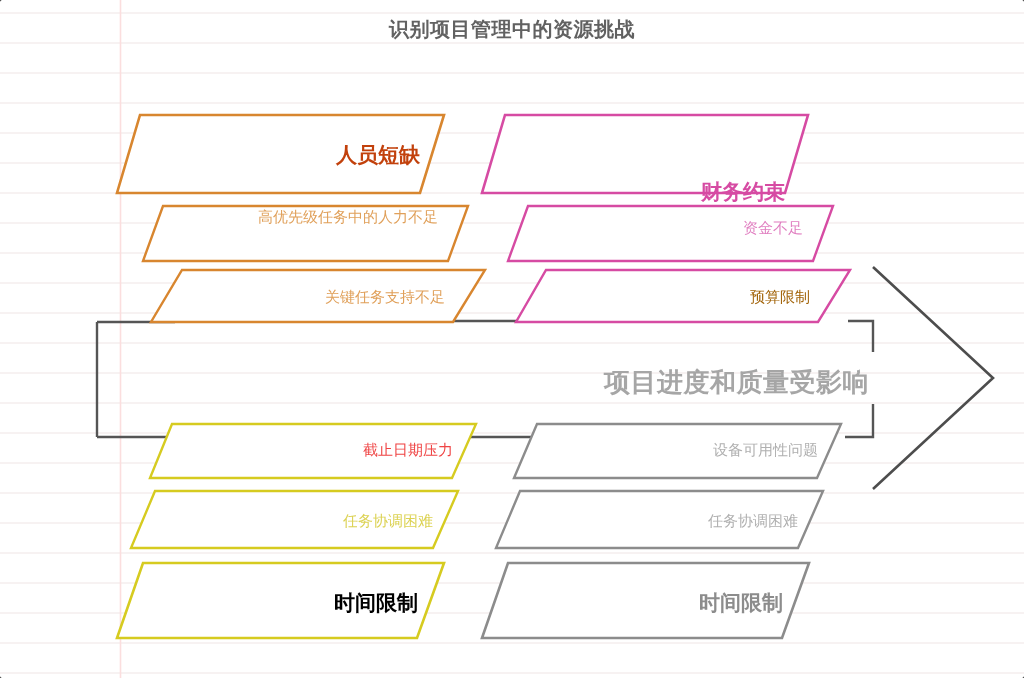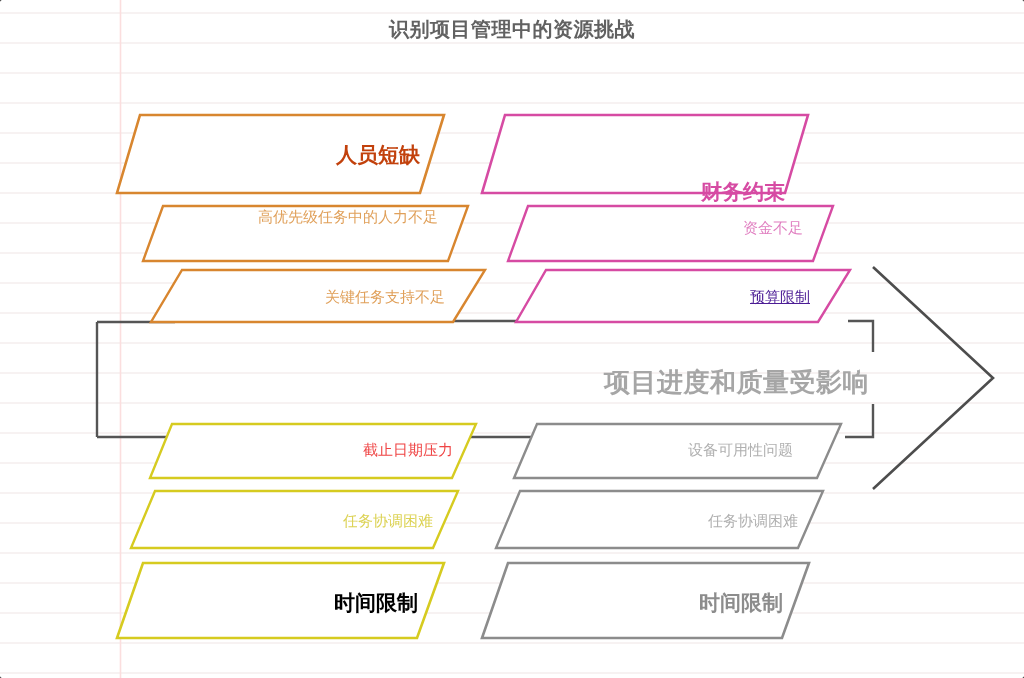--- a/index.html
+++ b/index.html
@@ -138,25 +138,25 @@
       <polygon points="508,563 809,563 782,638 482,638" fill="#ffffff" stroke="#8c8c8c" stroke-width="2.6"></polygon>
     </g>
   </svg>
 
   <div class="node-label lbl-head" style="left:180px; top:144px; width:240px; color:#c2410c;">人员短缺</div>
   <div class="node-label lbl-sub" style="left:190px; top:209px; width:248px; color:#e0a05a;">高优先级任务中的人力不足</div>
   <div class="node-label lbl-sub" style="left:200px; top:289px; width:245px; color:#e0a05a;">关键任务支持不足</div>
 
   <div class="node-label lbl-head" style="left:545px; top:144px; width:240px; color:#d64ba3;margin-top:37px;">财务约束</div>
   <div class="node-label lbl-sub" style="left:555px; top:220px; width:248px; color:#e07ec0;">资金不足</div>
-  <div class="node-label lbl-sub" style="left:565px; top:289px; width:245px; color:#4c1d95;text-decoration:underline;">预算限制</div>
+  <div class="node-label lbl-sub" style="left:565px; top:289px; width:245px; color:#a16207;">预算限制</div>
 
   <div class="node-label lbl-sub" style="left:205px; top:442px; width:248px; color:#ef4444;">截止日期压力</div>
   <div class="node-label lbl-sub" style="left:188px; top:513px; width:245px; color:#dcd253;">任务协调困难</div>
   <div class="node-label lbl-head" style="left:180px; top:592px; width:238px; color:#000000;text-align:right;">时间限制</div>
 
-  <div class="node-label lbl-sub" style="left:545px; top:442px; width:248px; color:#b0b0b0;">设备可用性问题</div>
+  <div class="node-label lbl-sub" style="left:570px; top:442px; width:248px; color:#b0b0b0;">设备可用性问题</div>
   <div class="node-label lbl-sub" style="left:553px; top:513px; width:245px; color:#b0b0b0;">任务协调困难</div>
   <div class="node-label lbl-head" style="left:545px; top:592px; width:238px; color:#8c8c8c;">时间限制</div>
 
   <div class="arrow-label" style="left:604px; top:365px;">项目进度和质量受影响</div>
 
 </div>
 
 </body></html>

